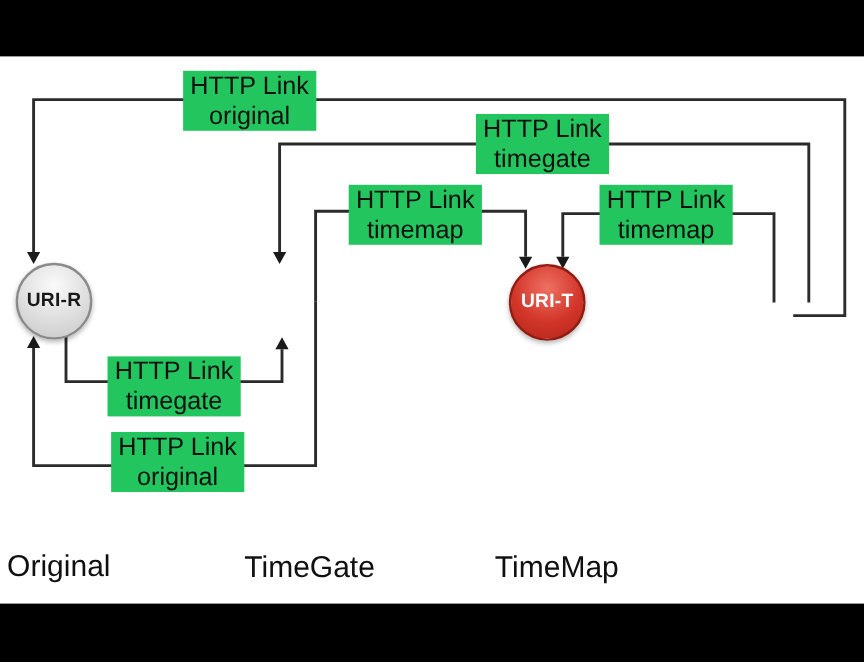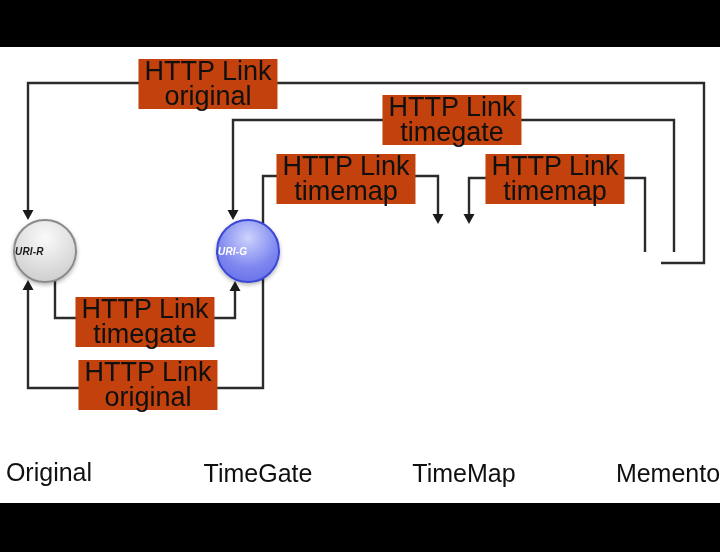--- a/index.html
+++ b/index.html
@@ -9,33 +9,32 @@
   }
   .letterbox{position:absolute;left:0;width:720px;background:#000000;}
   .letterbox.top{top:0;height:47px;}
   .letterbox.bottom{top:503px;height:49px;}
   svg.wires{position:absolute;left:0;top:0;}
   .wire{stroke:#2b2b2b;stroke-width:2.4;fill:none;}
   .arrowhead{fill:#1a1a1a;stroke:none;}
   .node{
     position:absolute;width:64px;height:64px;border-radius:50%;
     border:2px solid #888;box-sizing:border-box;
-    display:flex;align-items:center;justify-content:flex-start;
-    font-size:10px;font-weight:bold;letter-spacing:.2px;
+    display:flex;align-items:center;justify-content:center;
+    font-size:16px;font-weight:bold;letter-spacing:.2px;
     box-shadow:0 2px 4px rgba(0,0,0,.30);
-    font-style:italic;
   }
   .node-r{left:13px;top:219px;background:radial-gradient(circle at 50% 28%,#fafafa 0%,#e3e3e3 45%,#c6c6c6 100%);border-color:#8a8a8a;color:#1a1a1a;}
   .node-g{left:216px;top:219px;background:radial-gradient(circle at 50% 28%,#cdd2fc 0%,#7d86ef 58%,#5f69e5 100%);border-color:#3c48d4;color:#ffffff;}
   .node-t{left:424px;top:220px;background:radial-gradient(circle at 50% 30%,#ef7163 0%,#d23529 55%,#b2251a 100%);border-color:#8f1d12;color:#ffffff;}
   .node-m{left:629px;top:220px;background:radial-gradient(circle at 50% 28%,#f7f780 0%,#e3e32f 55%,#c9ca12 100%);border-color:#9b9d04;color:#151508;}
   .link-label{
     position:absolute;transform:translate(-50%,-50%);
-    text-align:center;font-size:27px;line-height:25px;color:#101010;
-    background:#c2410c;padding:0 6px;white-space:nowrap;
+    text-align:center;font-size:21px;line-height:25px;color:#101010;
+    background:#22c55e;padding:0 6px;white-space:nowrap;
   }
   .entity-label{
     position:absolute;transform:translate(-50%,-50%);
     text-align:center;font-size:25px;line-height:32px;color:#101010;
     white-space:nowrap;
   }
 </style>
 </head>
 <body>
 
@@ -70,22 +69,22 @@
 
     <g>
       <polyline class="wire" points="263,251 263,388 28,388 28,290"></polyline>
       <polygon class="arrowhead" points="22.5,290 33.5,290 28,280"></polygon>
     </g>
   </svg>
 
   <div class="node node-r">
     <span>URI-R</span>
   </div>
-  <div class="node node-g">
-    <span>URI-G</span>
+  <div class="node node-t">
+    <span>URI-T</span>
   </div>
 
   <div class="link-label" style="left:208px;top:84px">
     <div>HTTP Link</div>
     <div>original</div>
   </div>
   <div class="link-label" style="left:452px;top:120px">
     <div>HTTP Link</div>
     <div>timegate</div>
   </div>
@@ -108,19 +107,16 @@
 
   <div class="entity-label" style="left:49px;top:472px">
     <div>Original</div>
   </div>
   <div class="entity-label" style="left:258px;top:473px">
     <div>TimeGate</div>
   </div>
   <div class="entity-label" style="left:464px;top:473px">
     <div>TimeMap</div>
   </div>
-  <div class="entity-label" style="left:668px;top:473px">
-    <div>Memento</div>
-  </div>
 
   <div class="letterbox top"></div>
   <div class="letterbox bottom"></div>
 </div>
 
 </body></html>

